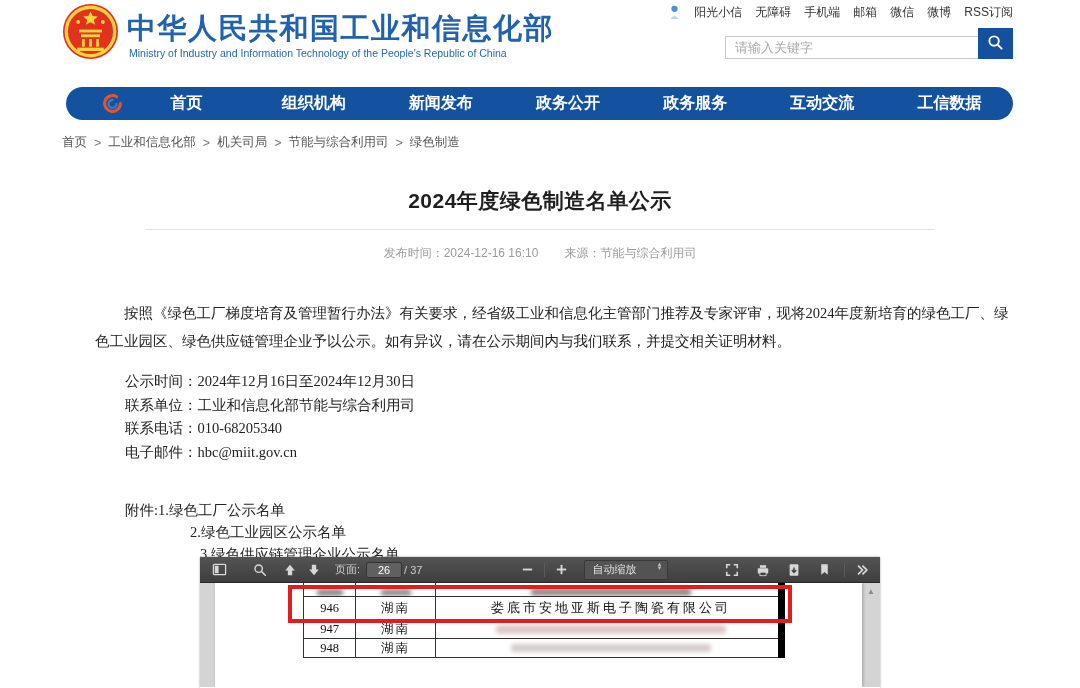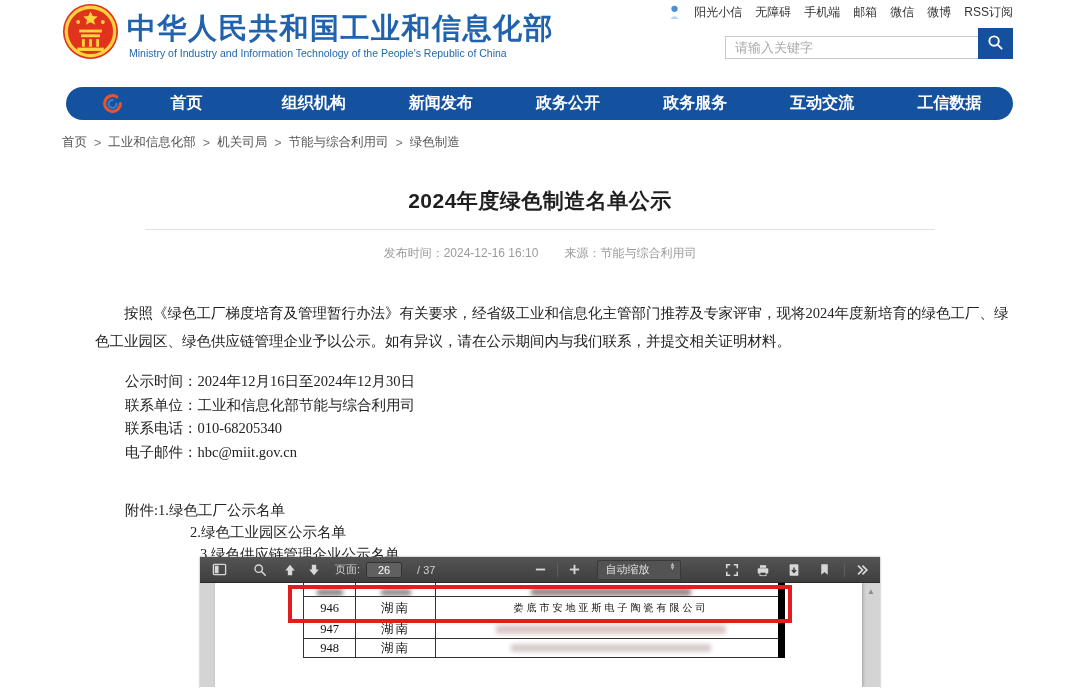--- a/index.html
+++ b/index.html
@@ -53,21 +53,21 @@
   .pdf-table { position:absolute; left:88px; top:0; width:482px; font-family:"Liberation Serif", serif; color:#111;
     border-left:1px solid #333; border-right:7px solid #000000; }
   .t-row { display:grid; grid-template-columns:52px 80px 350px; border-bottom:1px solid #333; }
   .t-row > div { border-right:1px solid #333; display:flex; align-items:center; justify-content:center; overflow:hidden; position:relative; }
   .t-row > div:last-child { border-right:none; }
   .t-row.partial { height:14px; }
   .t-row.r946 { height:23px; }
   .t-row.r947, .t-row.r948 { height:19px; }
   .cell-no { font-size:12.5px; }
   .cell-prov { font-size:12.5px; letter-spacing:2px; }
-  .cell-comp { font-size:10px; letter-spacing:3px; white-space:nowrap; }
+  .cell-comp { font-size:13px; letter-spacing:3px; white-space:nowrap; }
   .blur-blob { border-radius:2px; filter:blur(2px); }
   .red-box { position:absolute; left:88px; top:2px; width:504px; height:38px; border:4px solid #e11d1d; z-index:5; }
   .pdf-scroll { position:absolute; right:3px; top:4px; width:12px; color:#8b8b8b; text-align:center; font-size:8px; cursor:pointer; }
 </style>
 </head>
 <body>
 
 <div class="page">
 
   <div class="emblem">
@@ -184,21 +184,21 @@
             <path d="M8 2 L13.5 8.5 H10.5 V14 H5.5 V8.5 H2.5 Z" fill="#d8d8d8"></path>
           </svg>
       </button>
       <button class="tb-btn" style="margin-left:6px">
         <svg viewBox="0 0 16 16" width="14" height="14">
             <path d="M8 14 L2.5 7.5 H5.5 V2 H10.5 V7.5 H13.5 Z" fill="#d8d8d8"></path>
           </svg>
       </button>
       <span class="tb-label" style="margin-left:12px">页面:</span>
       <input class="page-input" style="margin-left: 6px;" value="26">
-      <span class="tb-label" style="margin-left:15px">/ 37</span>
+      <span class="tb-label" style="margin-left:2px">/ 37</span>
 
       <button class="tb-btn" style="margin-left:97px">
         <svg viewBox="0 0 14 14" width="13" height="13">
             <line x1="2" y1="7" x2="12" y2="7" stroke="#d8d8d8" stroke-width="2"></line>
           </svg>
       </button>
       <span class="tb-sep" style="margin-left:8px"></span>
       <button class="tb-btn" style="margin-left:8px">
         <svg viewBox="0 0 14 14" width="13" height="13">
             <line x1="2" y1="7" x2="12" y2="7" stroke="#d8d8d8" stroke-width="2"></line>

